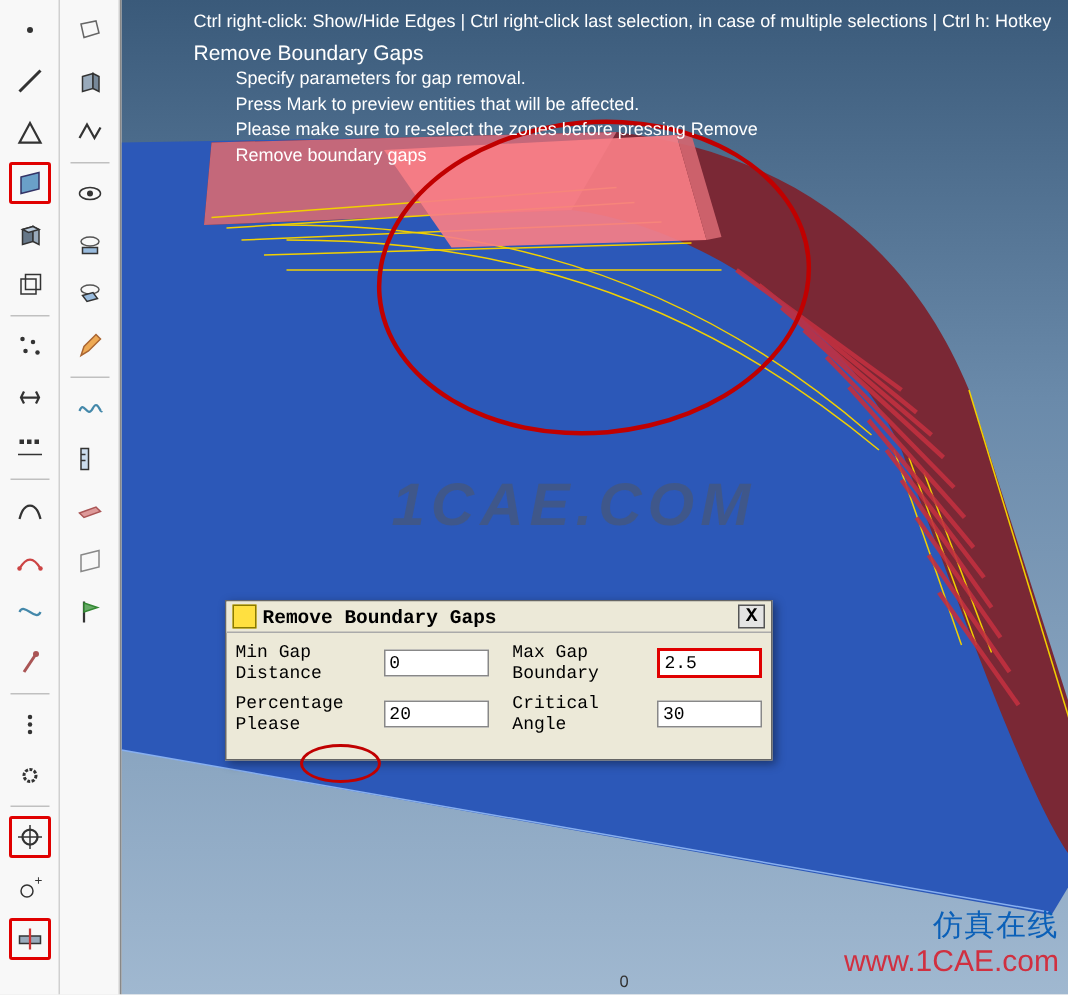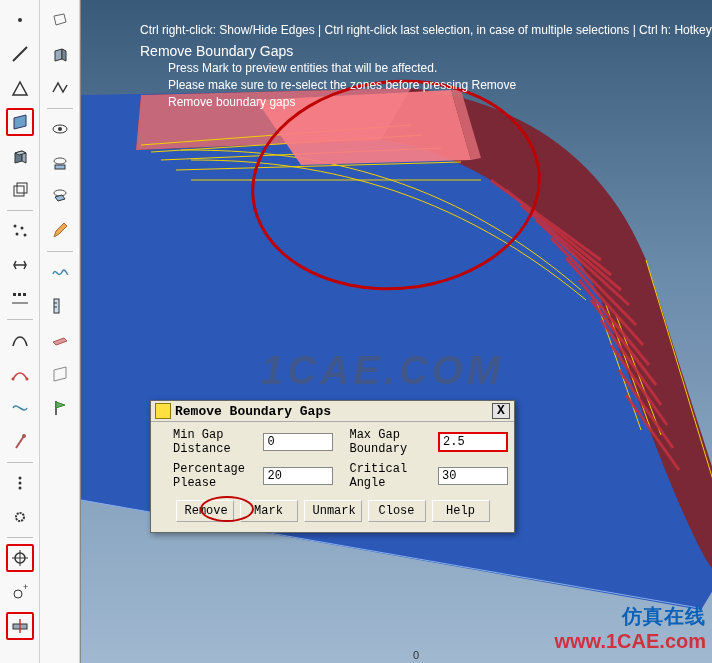--- a/index.html
+++ b/index.html
@@ -50,26 +50,25 @@
     left: 80px;
     top: 0;
     width: 632px;
     height: 663px;
     background: linear-gradient(to bottom, #3a5a7a 0%, #6a8aaa 40%, #a0b8d0 100%);
     overflow: hidden;
     border-left: 1px solid #888;
   }
   .hint-text {
     position: absolute;
-    top: 22px;
+    top: 6px;
     left: 48px;
     color: #fff;
     font-size: 12px;
     line-height: 17px;
-    margin-left: 11px;
   }
   .hint-text div { white-space: pre; }
   .title-row { font-size: 14px; margin-top: 4px; }
   .ind1 { padding-left: 14px; }
   .ind2 { padding-left: 28px; }
   .ind3 { padding-left: 42px; }
   .geom svg { position: absolute; left: 0; top: 0; }
   .annot-ellipse {
     position: absolute;
     left: 170px;
@@ -83,29 +82,28 @@
   .watermark-center {
     position: absolute;
     left: 180px;
     top: 315px;
     font-size: 40px;
     font-weight: bold;
     letter-spacing: 4px;
     font-style: italic;
     color: rgba(80, 88, 100, 0.55);
     pointer-events: none;
-    margin-top: 33px;
   }
   .watermark-br {
     position: absolute;
     right: 6px;
     bottom: 10px;
     text-align: right;
     font-size: 16px;
-    font-weight: bold;
+    font-weight: normal;
     pointer-events: none;
   }
   .wm-chn { color: #0b60b8; font-size: 20px; letter-spacing: 1px;}
   .wm-url { color: #d03040; font-size: 20px;}
   .dialog {
     position: absolute;
     left: 150px;
     top: 400px;
     width: 365px;
     background: #ece9d8;
@@ -127,21 +125,21 @@
   .dlg-close {
     width: 18px; height: 16px;
     border: 1px solid #555;
     background: #e4e4e4;
     font-weight: bold;
     text-align: center;
     line-height: 14px;
     cursor: pointer;
   }
   .dlg-body { padding: 6px 6px 10px 6px; }
-  .dlg-row { display: flex; align-items: center; margin-bottom: 6px; gap: 16px; margin-left: 16px;}
+  .dlg-row { display: flex; align-items: center; margin-bottom: 6px; gap: 16px;}
   .dlg-row label { font-family: "Courier New", monospace; font-size: 12px; }
   .dlg-row input {
     border: 1px solid #888;
     background: #fff;
     font-family: "Courier New", monospace;
     font-size: 12px;
     padding: 1px 3px;
   }
   .f-small { width: 70px; }
   .highlight-box { border: 2px solid #e00000 !important; }
@@ -412,20 +410,21 @@
       <line x1="0" y1="500" x2="618" y2="608" stroke="#88b0f0" stroke-width="1"></line>
       <line x1="632" y1="480" x2="565" y2="260" stroke="#f2d000" stroke-width="1"></line>
     </svg>
   </div>
 
   <div class="annot-ellipse"></div>
 
   <div class="hint-text">
     <div>Ctrl right-click: Show/Hide Edges | Ctrl right-click last selection, in case of multiple selections | Ctrl h: Hotkey</div>
     <div class="title-row">Remove Boundary Gaps</div>
+    <div class="ind2">Specify parameters for gap removal.</div>
     <div class="ind2">Press Mark to preview entities that will be affected.</div>
     <div class="ind2">Please make sure to re-select the zones before pressing Remove</div>
     <div class="ind2">Remove boundary gaps</div>
   </div>
 
   <div class="watermark-center">1CAE.COM</div>
 
   <div class="watermark-br">
     <div class="wm-chn">仿真在线</div>
     <div class="wm-url">www.1CAE.com</div>
@@ -448,22 +447,15 @@
       <input class="f-small" value="0" style="">
       <label style="width:112px">Max Gap Boundary</label>
       <input class="f-small highlight-box" value="2.5" style="">
     </div>
     <div class="dlg-row">
       <label style="width:115px">Percentage Please</label>
       <input class="f-small" value="20" style="">
       <label style="width:112px">Critical Angle</label>
       <input class="f-small" value="30" style="">
     </div>
-    <div class="dlg-buttons">
-      <button>Remove</button>
-      <button>Mark</button>
-      <button>Unmark</button>
-      <button>Close</button>
-      <button>Help</button>
-    </div>
   </div>
 </div>
 <div class="btn-ellipse"></div>
 
 </body></html>

